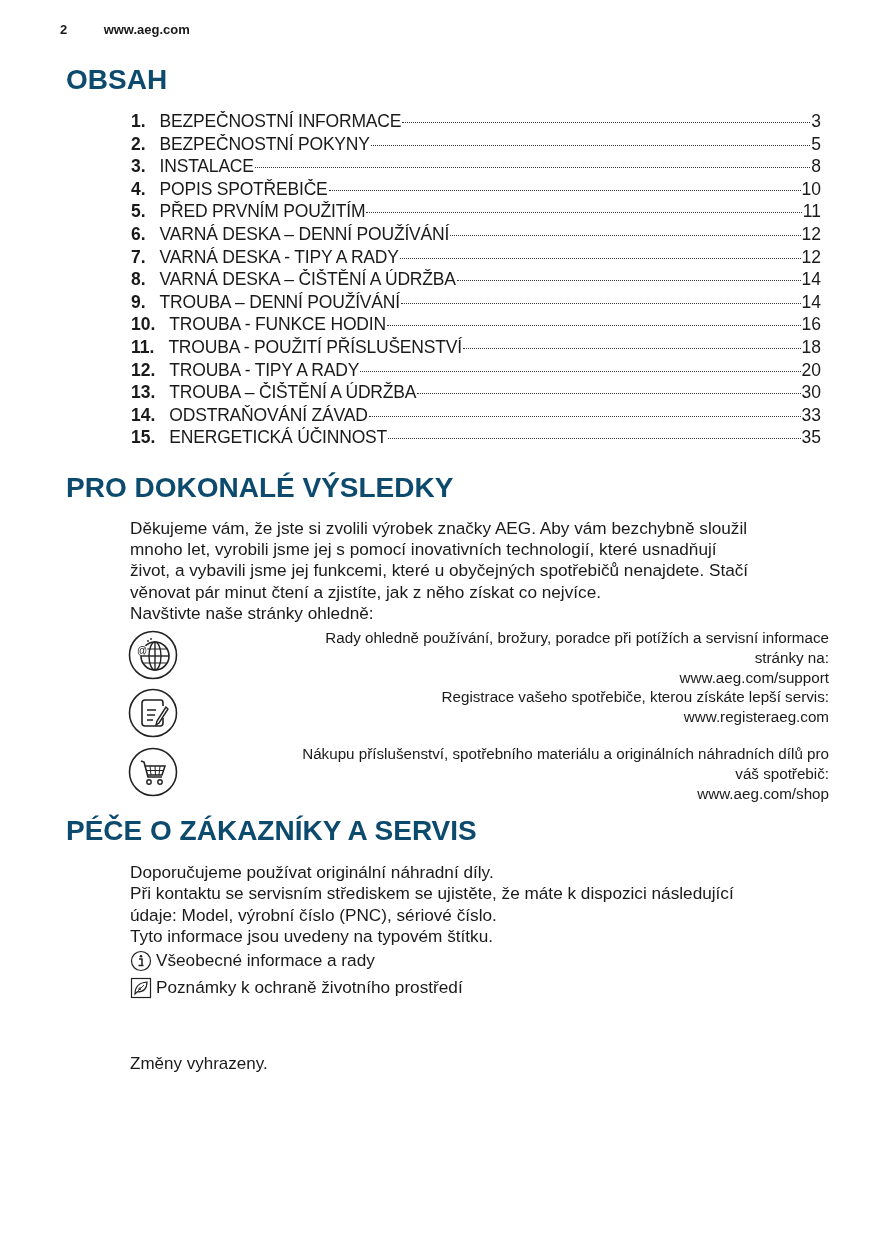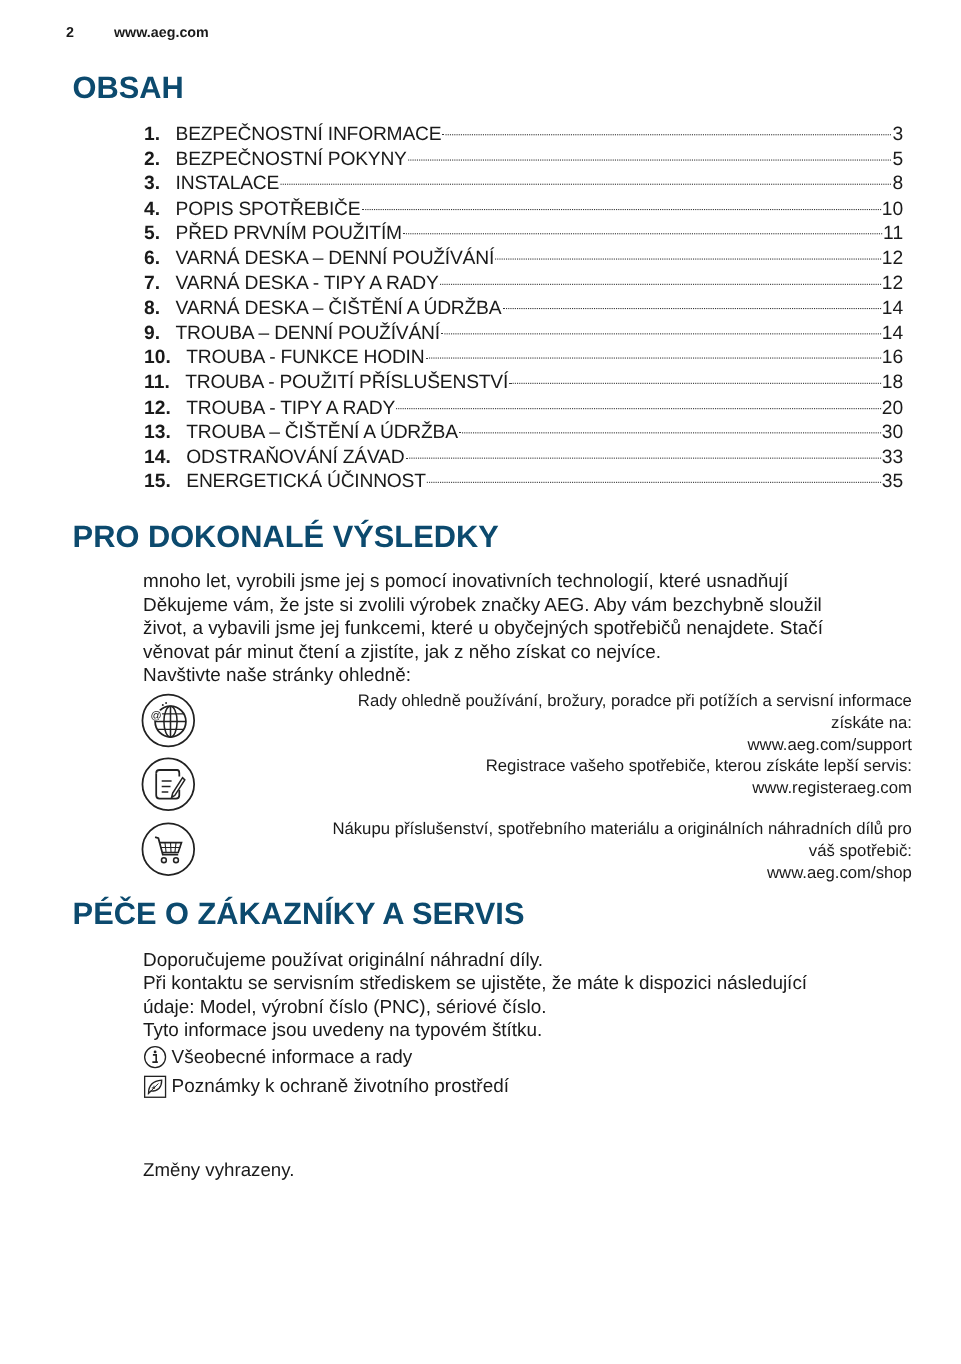--- a/index.html
+++ b/index.html
@@ -147,22 +147,22 @@
       <span class="num">15.</span>
       <span class="title">ENERGETICKÁ ÚČINNOST</span>
       <span class="dots"></span>
       <span class="page">35</span>
     </div>
 </div>
 
 <h1 id="h-pro">PRO DOKONALÉ VÝSLEDKY</h1>
 
 <div class="para" id="intro">
+  <p>Děkujeme vám, že jste si zvolili výrobek značky AEG. Aby vám bezchybně sloužil</p>
   <p>mnoho let, vyrobili jsme jej s pomocí inovativních technologií, které usnadňují</p>
-  <p>Děkujeme vám, že jste si zvolili výrobek značky AEG. Aby vám bezchybně sloužil</p>
   <p>život, a vybavili jsme jej funkcemi, které u obyčejných spotřebičů nenajdete. Stačí</p>
   <p>věnovat pár minut čtení a zjistíte, jak z něho získat co nejvíce.</p>
   <p>Navštivte naše stránky ohledně:</p>
 </div>
 
 <div class="visit" style="top:628px;">
 
   <div class="visit-item" style="top:0;">
     <svg class="visit-icon" style="top:2px;" viewBox="0 0 50 50">
       <circle cx="25" cy="25" r="23.5" fill="none" stroke="#222" stroke-width="1.6"></circle>
@@ -171,21 +171,21 @@
       <line x1="27" y1="12" x2="27" y2="40" stroke="#222" stroke-width="1.4"></line>
       <line x1="13" y1="26" x2="41" y2="26" stroke="#222" stroke-width="1.4"></line>
       <path d="M15 19 H39 M15 33 H39" stroke="#222" stroke-width="1.2"></path>
       <circle cx="14" cy="20" r="5.5" fill="#fff"></circle>
       <text x="14" y="23.5" font-size="10" text-anchor="middle" fill="#222" font-family="Liberation Sans, sans-serif">@</text>
       <circle cx="20" cy="11" r="0.9" fill="#222"></circle>
         <circle cx="23" cy="9" r="0.9" fill="#222"></circle>
     </svg>
     <div class="visit-text" style="top:0;">
       <div>Rady ohledně používání, brožury, poradce při potížích a servisní informace</div>
-      <div>získáte na:</div>
+      <div>stránky na:</div>
       <div class="url">www.aeg.com/support</div>
     </div>
   </div>
 
   <div class="visit-item" style="top:59px;">
     <svg class="visit-icon" style="top:1px;" viewBox="0 0 50 50">
       <circle cx="25" cy="25" r="23.5" fill="none" stroke="#222" stroke-width="1.6"></circle>
       <path d="M14 15 Q14 12 17 12 H33 Q35 12 35 15 V18" fill="none" stroke="#222" stroke-width="1.6"></path>
       <path d="M14 15 V35 Q14 38 17 38 H32 Q35 38 35 35 V30" fill="none" stroke="#222" stroke-width="1.6"></path>
       <line x1="19" y1="22" x2="28" y2="22" stroke="#222" stroke-width="1.5"></line>

